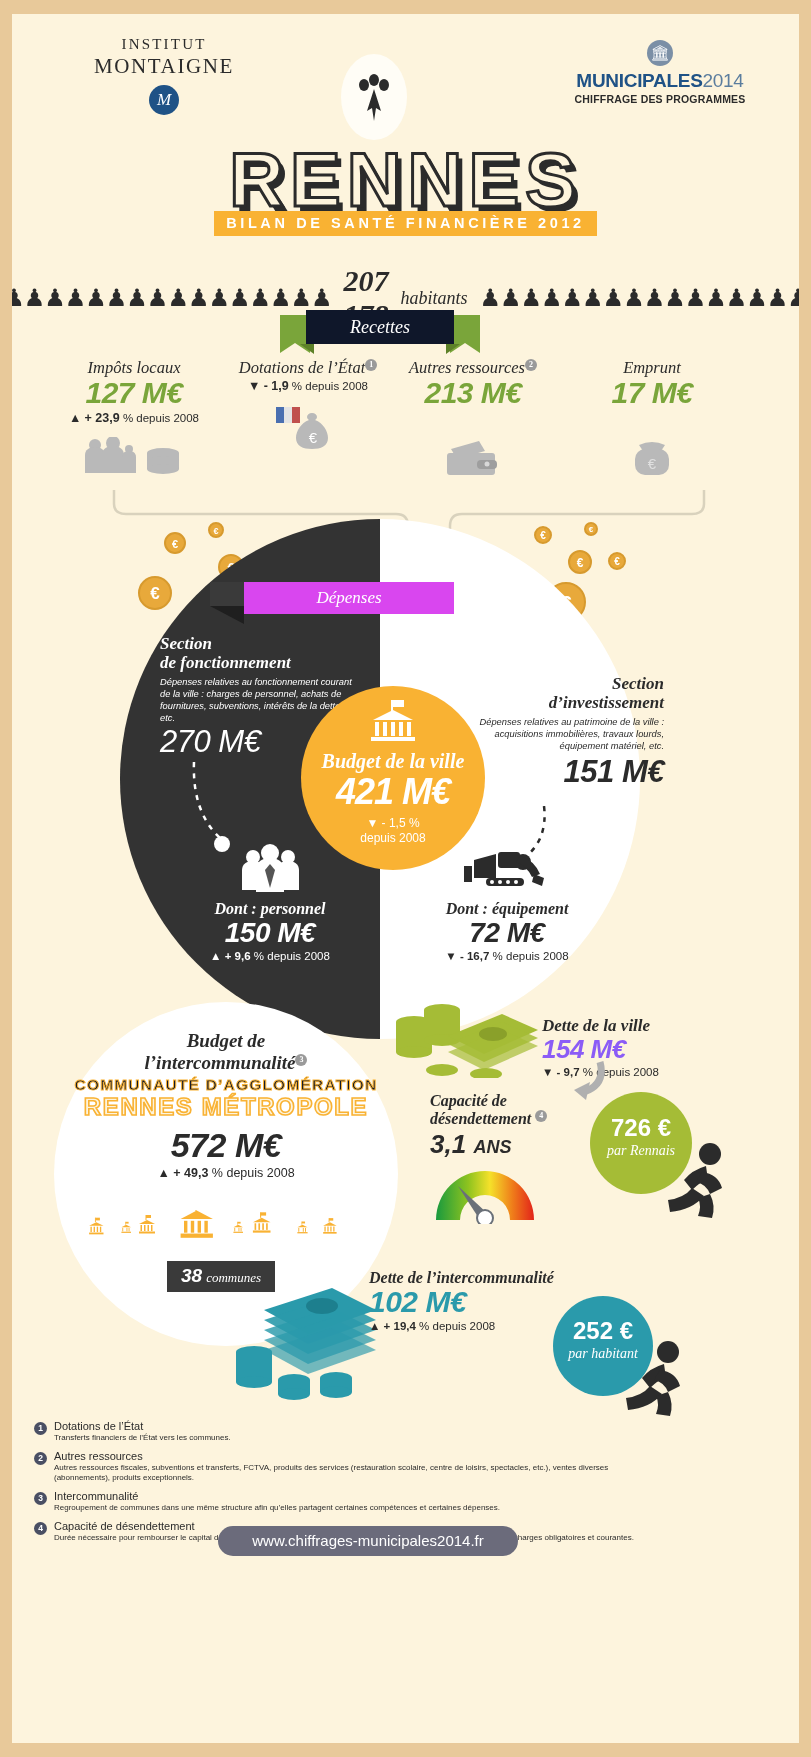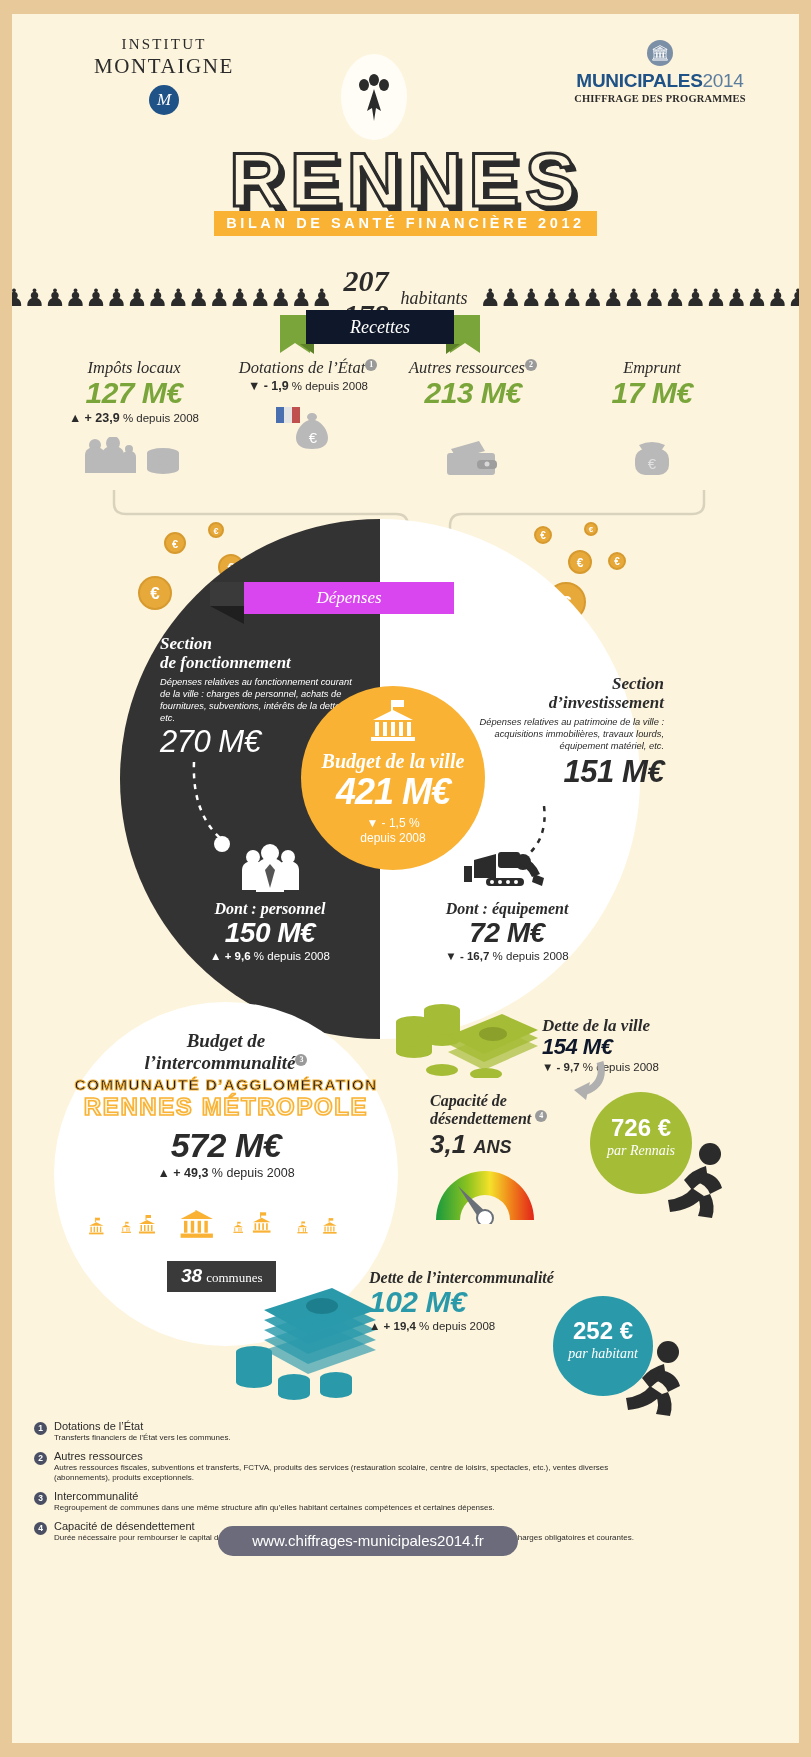--- a/index.html
+++ b/index.html
@@ -34,21 +34,21 @@
     left: 329px; top: 40px; width: 66px; height: 86px; border-radius: 50%;
     background: #fffdf6; display:flex; align-items:center; justify-content:center;
   }
   #logo-municipales { right: 24px; top: 26px; width: 230px; text-align:center; }
   #logo-municipales .coin {
     margin: 0 auto 4px; width: 26px; height: 26px; border-radius:50%;
     background:#7b8fa6; color:#fff; font-size:15px; line-height:26px;
   }
   #logo-municipales .m1 { font-size: 19px; font-weight: bold; color:#1f5286; letter-spacing:-0.3px;}
   #logo-municipales .m1 span.year { font-weight: normal; color:#5b7d9e; }
-  #logo-municipales .m2 { font-family:Liberation Serif, serif; font-size:10.5px; font-weight:bold; color:#2b2b2b; letter-spacing:0.2px; margin-top:1px;}
+  #logo-municipales .m2 { font-family:Liberation Sans, sans-serif; font-size:10.5px; font-weight:bold; color:#2b2b2b; letter-spacing:0.2px; margin-top:1px;}
 
   #title-rennes {
     left:0; right:0; top:122px; text-align:center;
     font-family:"Liberation Sans", sans-serif;
     font-size: 76px; font-weight: bold; letter-spacing: 6px;
     color:#fdf4dd;
     -webkit-text-stroke: 3px #2b2b2b;
     text-shadow: 5px 5px 0 #2b2b2b;
   }
   #title-sub {
@@ -130,36 +130,36 @@
   #dont-personnel .d { font-size:11.5px; margin-top:1px;}
 
   #dont-equip { left:400px; top:886px; width:190px; text-align:center; color:#2b2b2b;}
   #dont-equip .t { font-family:"Liberation Serif",serif; font-style:italic; font-weight:bold; font-size:16px;}
   #dont-equip .v { font-family:"Liberation Sans",sans-serif; font-style:italic; font-weight:bold; font-size:28px; margin-top:-1px; letter-spacing:-0.5px;}
   #dont-equip .d { font-size:11.5px; margin-top:1px;}
 
   
   #dette-ville { left:530px; top:1002px; width:230px; }
   #dette-ville .t { font-family:"Liberation Serif",serif; font-style:italic; font-weight:bold; font-size:17px; color:#2b2b2b;}
-  #dette-ville .v { font-family:"Liberation Sans",sans-serif; font-style:italic; font-weight:bold; font-size:22px; color:#0f172a; margin-top:-2px; letter-spacing:-0.5px;}
+  #dette-ville .v { font-family:"Liberation Sans",sans-serif; font-style:italic; font-weight:bold; font-size:26px; color:#8b5cf6; margin-top:-2px; letter-spacing:-0.5px;}
   #dette-ville .d { font-size:11.5px; color:#2b2b2b; margin-top:1px;}
 
   
   #inter-circle { left:42px; top:988px; width:344px; height:344px; border-radius:50%; background:#ffffff; }
   #inter-text { left:52px; top:1016px; width:324px; text-align:center; }
   #inter-text .t { font-family:"Liberation Serif",serif; font-style:italic; font-weight:bold; font-size:19px; color:#2b2b2b; line-height:1.15;}
   #inter-text .s1 { font-size:15.5px; font-weight:bold; letter-spacing:1.2px; color:#0f172a; -webkit-text-stroke:1px #f9b233; margin-top:2px;}
   #inter-text .s2 { font-size:24px; font-weight:bold; letter-spacing:1.6px; color:#fdf4dd; -webkit-text-stroke:1.6px #f9b233; margin-top:-1px;}
   #inter-text .v { font-family:"Liberation Sans",sans-serif; font-style:italic; font-weight:bold; font-size:34px; color:#2b2b2b; margin-top:5px; letter-spacing:-0.5px;}
   #inter-text .d { font-size:12.5px; color:#2b2b2b; margin-top:1px;}
   #inter-temples { left:62px; top:1196px; width:304px; text-align:center; color:#f9b233; }
 
   #communes-badge { left:155px; top:1247px; background:#3a3a3a; color:#fff; padding:4px 14px 5px; }
   #communes-badge .n { font-family:"Liberation Sans",sans-serif; font-style:italic; font-weight:bold; font-size:19px;}
-  #communes-badge .l { font-family:"Liberation Serif",serif; font-size:13px; margin-left:4px;}
+  #communes-badge .l { font-family:"Liberation Serif",serif; font-style:italic; font-size:13px; margin-left:4px;}
 
   
   #capacite { left:418px; top:1078px; width:200px; }
   #capacite .t { font-family:"Liberation Serif",serif; font-style:italic; font-weight:bold; font-size:16px; color:#2b2b2b; line-height:1.1;}
   #capacite .v { font-family:"Liberation Sans",sans-serif; font-style:italic; font-weight:bold; font-size:26px; color:#2b2b2b; margin-top:1px;}
   #capacite .v .u { font-size:18px; }
 
   #per-rennais { left:578px; top:1078px; width:102px; height:102px; border-radius:50%; background:#a5bc36; color:#fff; text-align:center; padding-top:22px;}
   #per-rennais .v { font-family:"Liberation Sans",sans-serif; font-weight:bold; font-size:24px;}
   #per-rennais .l { font-family:"Liberation Serif",serif; font-style:italic; font-size:14px; margin-top:1px;}
@@ -678,21 +678,21 @@
       <div class="fn-num">2</div>
       <div>
         <div class="fn-t">Autres ressources</div>
         <div class="fn-d">Autres ressources fiscales, subventions et transferts, FCTVA, produits des services (restauration scolaire, centre de loisirs, spectacles, etc.), ventes diverses (abonnements), produits exceptionnels.</div>
       </div>
     </div>
     <div class="fn">
       <div class="fn-num">3</div>
       <div>
         <div class="fn-t">Intercommunalité</div>
-        <div class="fn-d">Regroupement de communes dans une même structure afin qu’elles habitant certaines compétences et certaines dépenses.</div>
+        <div class="fn-d">Regroupement de communes dans une même structure afin qu’elles partagent certaines compétences et certaines dépenses.</div>
       </div>
     </div>
     <div class="fn">
       <div class="fn-num">4</div>
       <div>
         <div class="fn-t">Capacité de désendettement</div>
         <div class="fn-d">Durée nécessaire pour rembourser le capital de la dette si la ville y consacrait la totalité de ses ressources une fois assumées les charges obligatoires et courantes.</div>
       </div>
     </div>
   </div>

